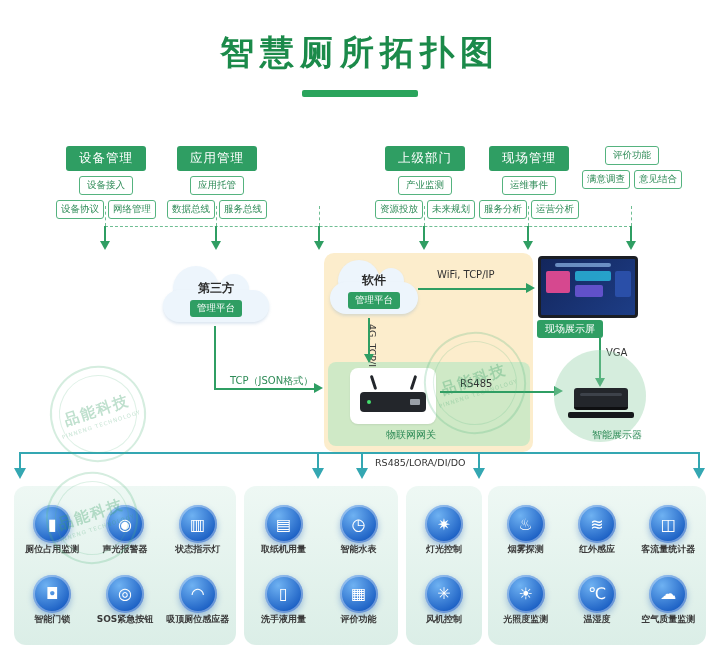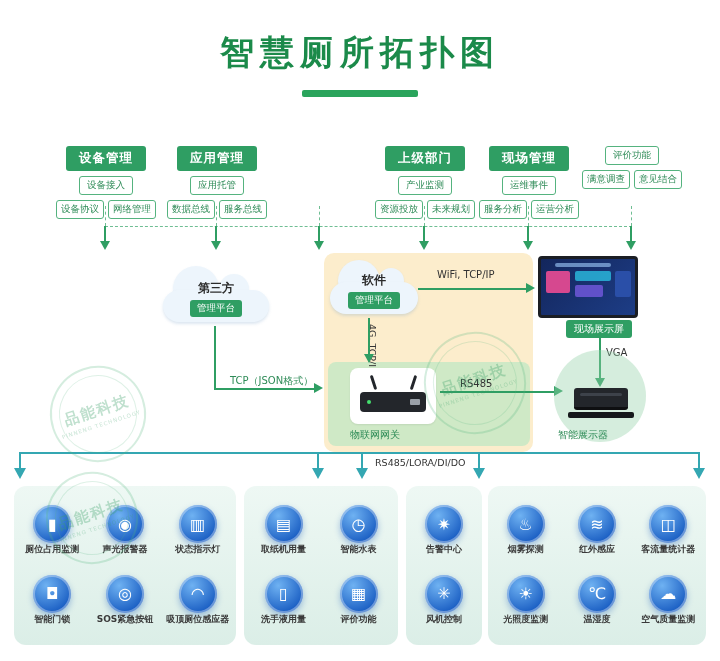--- a/index.html
+++ b/index.html
@@ -8,21 +8,21 @@
 
   
   .title { position:absolute; top:30px; left:0; width:100%; text-align:center;
            font-size:34px; font-weight:bold; color:#1b8a4a; letter-spacing:6px; }
   .title-bar { position:absolute; top:90px; left:302px; width:116px; height:7px;
                background:#2aa45c; border-radius:2px; }
 
   
   .col { position:absolute; top:146px; width:104px; display:flex; flex-direction:column;
          align-items:center; gap:5px; }
-  .col-header { background:#2f9e63; color:#fff; font-size:12.5px; font-weight:bold;
+  .col-header { background:#2f9e63; color:#fff; font-size:12.5px; font-weight:normal;
                 padding:4px 13px; border-radius:3px; letter-spacing:1px; white-space:nowrap; }
   .col-item { background:#fff; border:1px solid #55b37f; color:#2e8b57; font-size:9.5px;
               padding:2px 7px; border-radius:3px; white-space:nowrap; }
   .col-row { display:flex; gap:4px; }
   .col-row .col-item { padding:2px 4px; }
 
   
   .dash-v { position:absolute; width:0; border-left:1.5px dashed #6fbe93; }
   .dash-h { position:absolute; height:0; border-top:1.5px dashed #6fbe93; }
   .hl { position:absolute; height:2px; background:#2f9e63; }
@@ -34,21 +34,21 @@
   .ar.d.tealc { border-left:6px solid transparent; border-right:6px solid transparent; border-top:11px solid #34a7b2; }
 
   .lk { position:absolute; font-size:10px; color:#333; white-space:nowrap; }
   .lk.green { color:#2e8b57; }
   .rot { transform:rotate(90deg); transform-origin:left top; font-size:9.5px; }
   .buslabel { background:#fff; padding:0 3px; font-size:9.5px; z-index:5; }
 
   .green-pill { background:#2f9e63; color:#fff; font-size:10px; padding:2px 8px;
                 border-radius:3px; white-space:nowrap; }
   .abs { position:absolute; }
-  .devlabel { position:absolute; font-size:10px; color:#2e8b57; text-align:left; white-space:nowrap; }
+  .devlabel { position:absolute; font-size:10px; color:#2e8b57; text-align:right; white-space:nowrap; }
 
   
   .yellow-box { position:absolute; left:324px; top:253px; width:209px; height:199px;
                 background:#fcedcc; border-radius:10px; }
   .green-box { position:absolute; left:328px; top:362px; width:202px; height:84px;
                background:#cfe9c6; border-radius:8px; }
 
   
   .cloud { position:absolute; }
   .puff { position:absolute; background:#edf5fc; border-radius:50%;
@@ -200,21 +200,21 @@
     </div>
   </div>
 
   <div class="screen">
     <div class="sb" style="left:14px;top:4px;width:56px;height:4px;background:#8fb8e8;opacity:.7"></div>
     <div class="sb" style="left:5px;top:12px;width:24px;height:22px;background:#d6488f"></div>
     <div class="sb" style="left:34px;top:12px;width:36px;height:10px;background:#2bbde0;opacity:.8"></div>
     <div class="sb" style="left:34px;top:26px;width:28px;height:12px;background:#6e57d8;opacity:.85"></div>
     <div class="sb" style="right:4px;top:12px;width:16px;height:26px;background:#2a4fa8"></div>
   </div>
-  <div class="green-pill abs" style="left:566px;top:320px">现场展示屏</div>
+  <div class="green-pill abs" style="left:537px;top:320px">现场展示屏</div>
 
   <div class="lk" style="left:437px;top:269px">WiFi, TCP/IP</div>
   <div class="hl" style="left:418px;top:288px;width:110px"></div>
   <div class="ar r" style="left:526px;top:283px"></div>
 
   <div class="lk rot" style="left:378px;top:324px">4G, TCP/IP</div>
   <div class="vl" style="left:368px;top:318px;height:38px"></div>
   <div class="ar d" style="left:364px;top:354px"></div>
 
   <div class="lk green" style="left:230px;top:374px">TCP（JSON格式）</div>
@@ -301,21 +301,21 @@
     </div>
     <div class="dev">
       <div class="dev-circle">▦</div>
       <div class="dev-label">评价功能</div>
     </div>
   </div>
 
   <div class="panel p3">
     <div class="dev">
       <div class="dev-circle">✷</div>
-      <div class="dev-label">告警中心</div>
+      <div class="dev-label">灯光控制</div>
     </div>
     <div class="dev">
       <div class="dev-circle">✳</div>
       <div class="dev-label">风机控制</div>
     </div>
   </div>
 
   <div class="panel p4">
     <div class="dev">
       <div class="dev-circle">♨</div>

